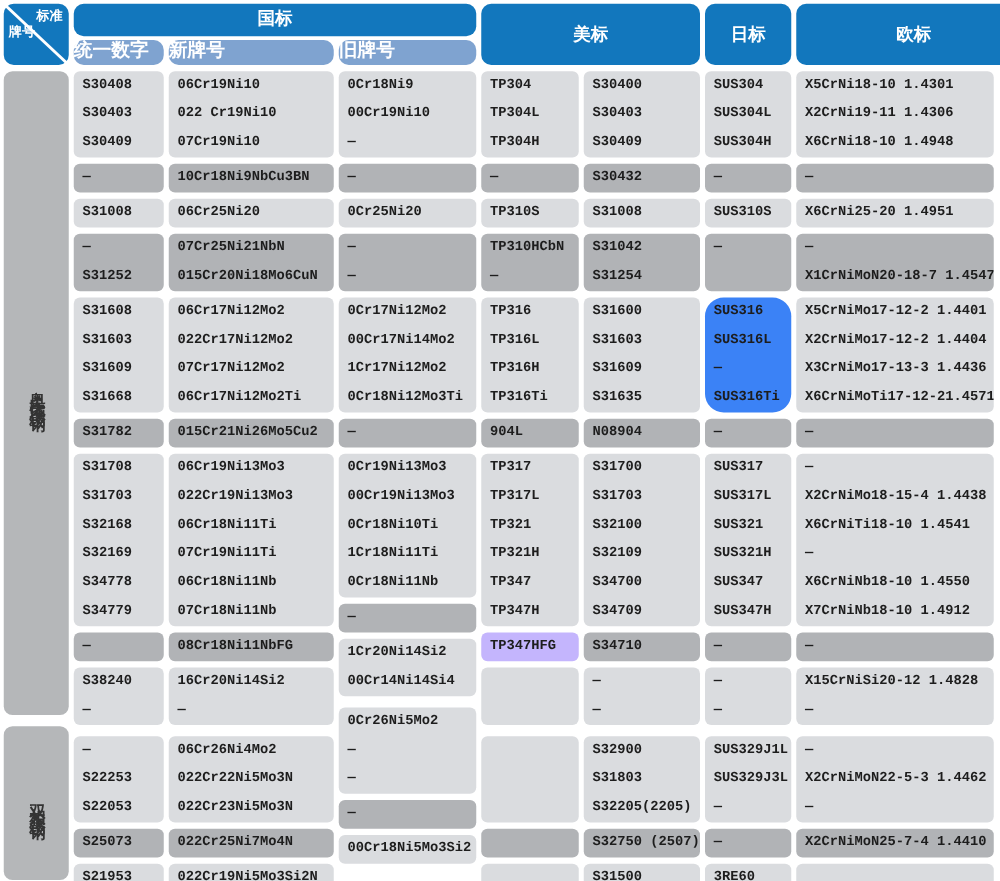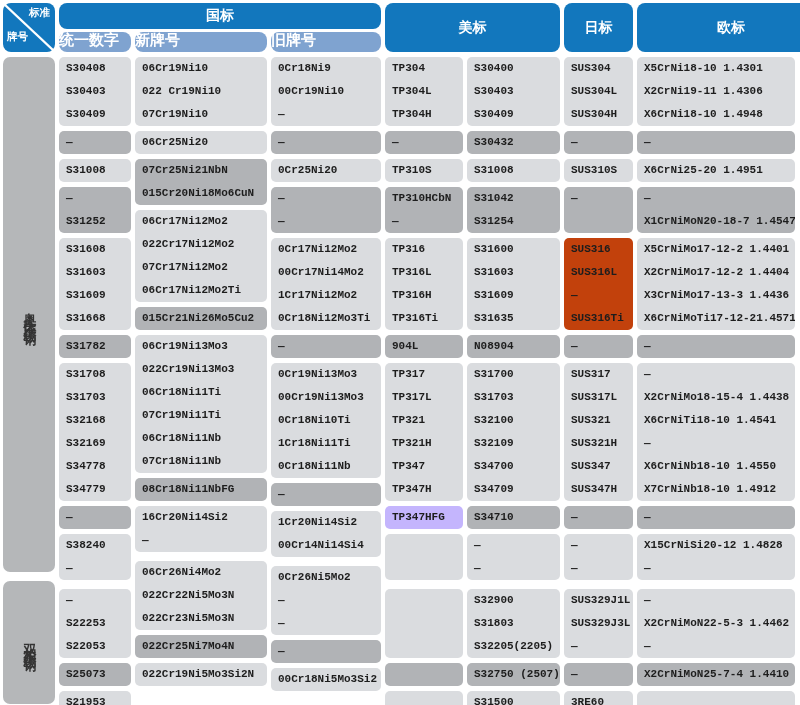--- a/index.html
+++ b/index.html
@@ -4,21 +4,21 @@
 <style>
   html,body{margin:0;padding:0;background:#ffffff;width:800px;height:705px;overflow:hidden;
     font-family:"Liberation Sans","DejaVu Sans",sans-serif;}
   .wrap{padding:3px 0 12px 3px;width:797px;font-family:Liberation Mono, monospace;}
 
   
   .header-row{display:flex;gap:4px;margin-bottom:5px;}
   .corner{position:relative;width:52px;height:49px;border-radius:8px;flex:0 0 auto;}
   .corner svg{position:absolute;left:0;top:0;width:100%;height:100%;}
   .corner .ctop{position:absolute;top:3px;right:5px;color:#fff;font-size:10.5px;font-weight:700;}
-  .corner .cbot{position:absolute;bottom:8px;left:4px;color:#fff;font-size:10.5px;font-weight:700;}
+  .corner .cbot{position:absolute;bottom:19px;left:4px;color:#fff;font-size:10.5px;font-weight:700;}
   .gb-group{width:322px;flex:0 0 auto;}
   .hbar{height:26px;line-height:26px;text-align:center;color:#fff;font-size:14px;font-weight:700;border-radius:8px;}
   .pills{display:flex;gap:4px;margin-top:3px;}
   .pill{height:20px;line-height:20px;text-align:left;color:#fff;font-size:15px;font-weight:700;border-radius:8px;flex:0 0 auto;}
   .hbox{height:49px;display:flex;align-items:center;justify-content:center;color:#fff;
     font-size:14px;font-weight:700;border-radius:8px;flex:0 0 auto;}
 
   
   .tbody{display:flex;gap:4px;align-items:flex-start;}
   .col{display:flex;flex-direction:column;gap:5px;flex:0 0 auto;}
@@ -117,20 +117,23 @@
         <div class="block" style="background: rgb(218, 220, 223);">
           <div class="cell">S21953</div>
         </div>
       </div>
       <div class="col" style="width: 132px;">
         <div class="block" style="background: rgb(218, 220, 223);">
           <div class="cell">06Cr19Ni10</div>
           <div class="cell">022 Cr19Ni10</div>
           <div class="cell">07Cr19Ni10</div>
         </div>
+        <div class="block" style="background: rgb(177, 179, 182);">
+          <div class="cell">10Cr18Ni9NbCu3BN</div>
+        </div>
         <div class="block" style="background: rgb(218, 220, 223);">
           <div class="cell">06Cr25Ni20</div>
         </div>
         <div class="block" style="background: rgb(177, 179, 182);">
           <div class="cell">07Cr25Ni21NbN</div>
           <div class="cell">015Cr20Ni18Mo6CuN</div>
         </div>
         <div class="block" style="background: rgb(218, 220, 223);">
           <div class="cell">06Cr17Ni12Mo2</div>
           <div class="cell">022Cr17Ni12Mo2</div>
@@ -331,21 +334,21 @@
         <div class="block" style="background: rgb(177, 179, 182);">
           <div class="cell">—</div>
         </div>
         <div class="block" style="background: rgb(218, 220, 223);">
           <div class="cell">SUS310S</div>
         </div>
         <div class="block" style="background: rgb(177, 179, 182);">
           <div class="cell">—</div>
           <div class="cell"></div>
         </div>
-        <div class="block" style="background: #c2410c;">
+        <div class="block" style="background: #3b82f6; border-radius: 15px;">
           <div class="cell">SUS316</div>
           <div class="cell">SUS316L</div>
           <div class="cell">—</div>
           <div class="cell">SUS316Ti</div>
         </div>
         <div class="block" style="background: rgb(177, 179, 182);">
           <div class="cell">—</div>
         </div>
         <div class="block" style="background: rgb(218, 220, 223);">
           <div class="cell">SUS317</div>

